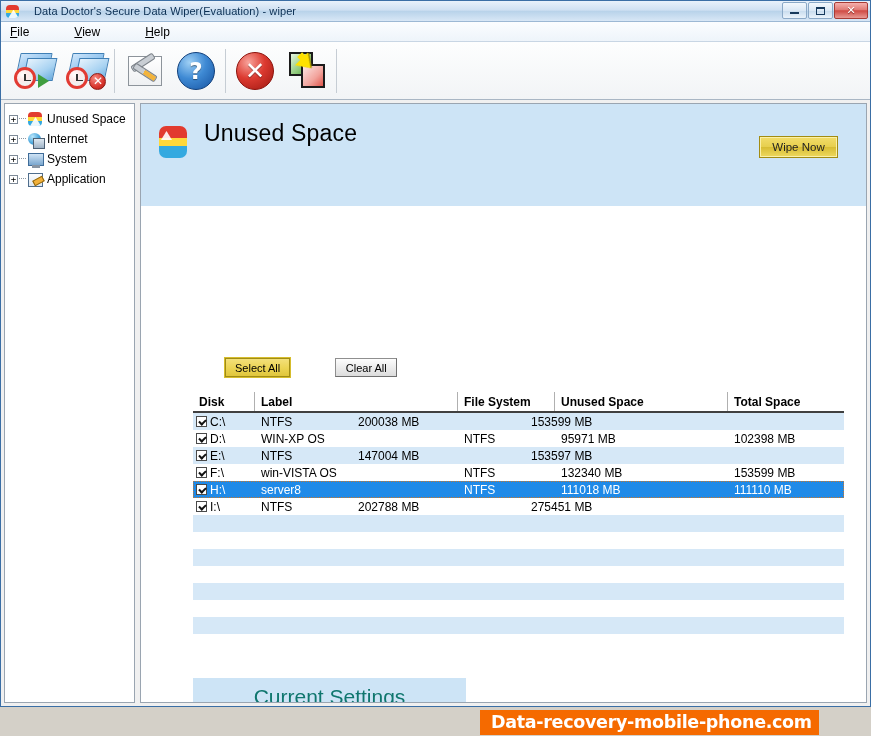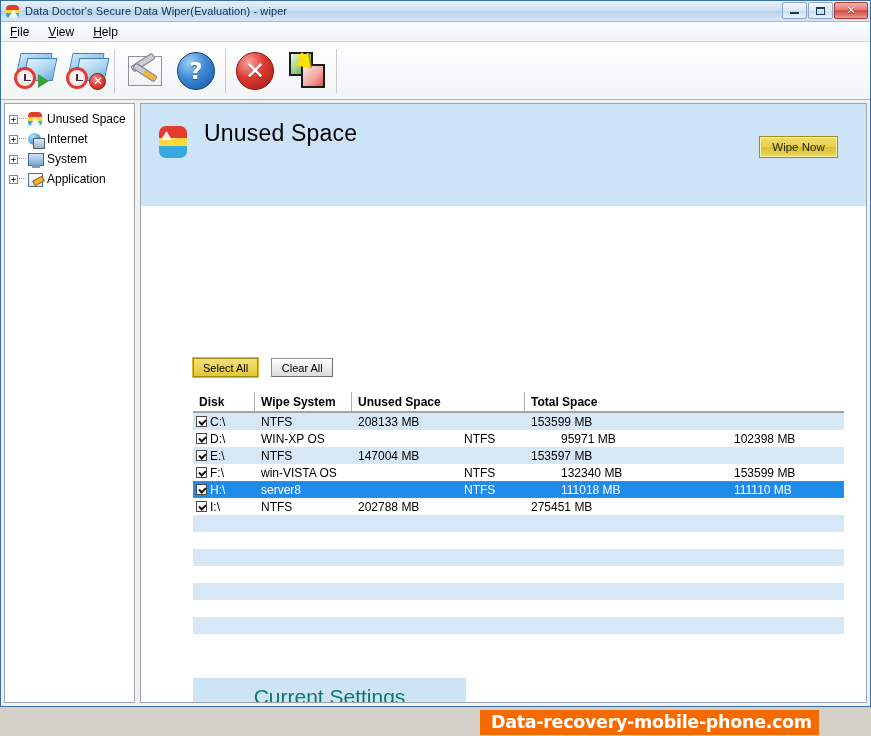--- a/index.html
+++ b/index.html
@@ -22,20 +22,21 @@
     background:linear-gradient(180deg,#e8f1fb 0%,#cfe0f2 45%,#b9d3ea 52%,#d8e7f6 100%);
     border-bottom:1px solid #9cb8d4;
     display:flex;align-items:center;
     padding:0 2px 0 4px;box-sizing:border-box;
     position:relative;
   }
   .title-icon{width:15px;height:15px;position:relative;flex:0 0 15px;margin-right:5px;}
   .title-text{
     font-size:11px;color:#0a2e52;white-space:nowrap;
     letter-spacing:0.1px;
+    margin-left:9px;
   }
   .winbtns{position:absolute;right:2px;top:1px;display:flex;gap:1px;}
   .winbtn{
     width:25px;height:17px;
     border:1px solid #8ba9c7;
     background:linear-gradient(180deg,#f3f8fd 0%,#dbe8f5 50%,#c7dbed 51%,#eaf3fb 100%);
     border-radius:2px;
     display:flex;align-items:center;justify-content:center;
     box-sizing:border-box;
   }
@@ -45,21 +46,21 @@
   }
   .winbtn .gl{font-size:10px;color:#12385e;line-height:1;font-family:"DejaVu Sans",sans-serif;}
   .winbtn.close .gl{color:#fff;font-weight:bold;font-size:11px;text-shadow:0 1px 0 #8e2a24;}
   .min-glyph{width:9px;height:2px;background:#16395c;margin-top:5px;}
   .max-glyph{width:9px;height:8px;border:1px solid #16395c;border-top-width:2px;box-sizing:border-box;}
   
   .menubar{
     height:20px;flex:0 0 20px;
     background:linear-gradient(180deg,#fbfdff 0%,#eef4fa 100%);
     border-bottom:1px solid #c8d6e4;
-    display:flex;align-items:center;padding-left:7px;box-sizing:border-box;
+    display:flex;align-items:center;padding-left:7px;box-sizing:border-box;gap:26px;
   }
   .menuitem{
     font-size:12px;color:#000;padding:1px 9px 1px 2px;margin-right:8px;
     cursor:default;
   }
   .menuitem u{text-decoration:underline;}
   
   .toolbar{
     height:58px;flex:0 0 58px;
     background:linear-gradient(180deg,#fdfefe 0%,#f2f4f6 100%);
@@ -238,30 +239,30 @@
     font-size:11.5px;color:#222;box-sizing:border-box;cursor:default;
   }
   .panel{padding:0 0 0 0;position:relative;}
   .btnrow{position:absolute;left:52px;top:152px;display:flex;gap:13px;}
   .btn{
     height:19px;min-width:62px;padding:0 9px;
     display:flex;align-items:center;justify-content:center;
     font-size:11px;color:#000;cursor:default;box-sizing:border-box;
     background:linear-gradient(180deg,#fdfdfd 0%,#ebebeb 55%,#dcdcdc 100%);
     border:1px solid #8f8f8f;
-    border-right-color:#6f6f6f;border-bottom-color:#6f6f6f;
+    border-right-color:#6f6f6f;border-bottom-color:#6f6f6f;margin-left:32px;
   }
   .btn.gold{
     background:linear-gradient(180deg,#f3e07a 0%,#ecd556 50%,#e0c63c 100%);
     border:1px solid #a08c16;
     box-shadow:0 0 0 1px #d6bd2c;
   }
   
   .tbl{position:absolute;left:52px;top:186px;width:651px;}
-  .thead{display:flex;height:19px;border-bottom:2px solid #a3a3a3;}
+  .thead{display:flex;height:19px;border-bottom:2px solid #404040;}
   .th{
     font-size:12px;font-weight:bold;color:#000;
     padding-left:6px;display:flex;align-items:center;
     border-right:1px solid #b0b0b0;box-sizing:border-box;
     background:#fff;
   }
   .th:last-child{border-right:none;}
   .c0{width:62px;flex:0 0 62px;}
   .c1{width:203px;flex:0 0 203px;}
   .c2{width:97px;flex:0 0 97px;}
@@ -427,32 +428,33 @@
       <div class="panel">
 
         <div class="btnrow">
           <div class="btn gold">Select All</div>
           <div class="btn">Clear All</div>
         </div>
 
         <div class="tbl">
           <div class="thead">
             <div class="th c0">Disk</div>
-            <div class="th c2">Wipe System</div>
+            <div class="th c1">Label</div>
+            <div class="th c2">File System</div>
             <div class="th c3">Unused Space</div>
             <div class="th c4">Total Space</div>
           </div>
 
           <div class="trow-d alt">
             <div class="cell c0">
                 <div class="cb"></div>
                 <span>C:\</span>
               </div>
             <div class="cell c2">NTFS</div>
-            <div class="cell c3">208133 MB</div>
+            <div class="cell c3">200038 MB</div>
             <div class="cell c4">153599 MB</div>
           </div>
           <div class="trow-d">
             <div class="cell c0">
                 <div class="cb"></div>
                 <span>D:\</span>
               </div>
             <div class="cell c1">WIN-XP OS</div>
             <div class="cell c2">NTFS</div>
             <div class="cell c3">95971 MB</div>

